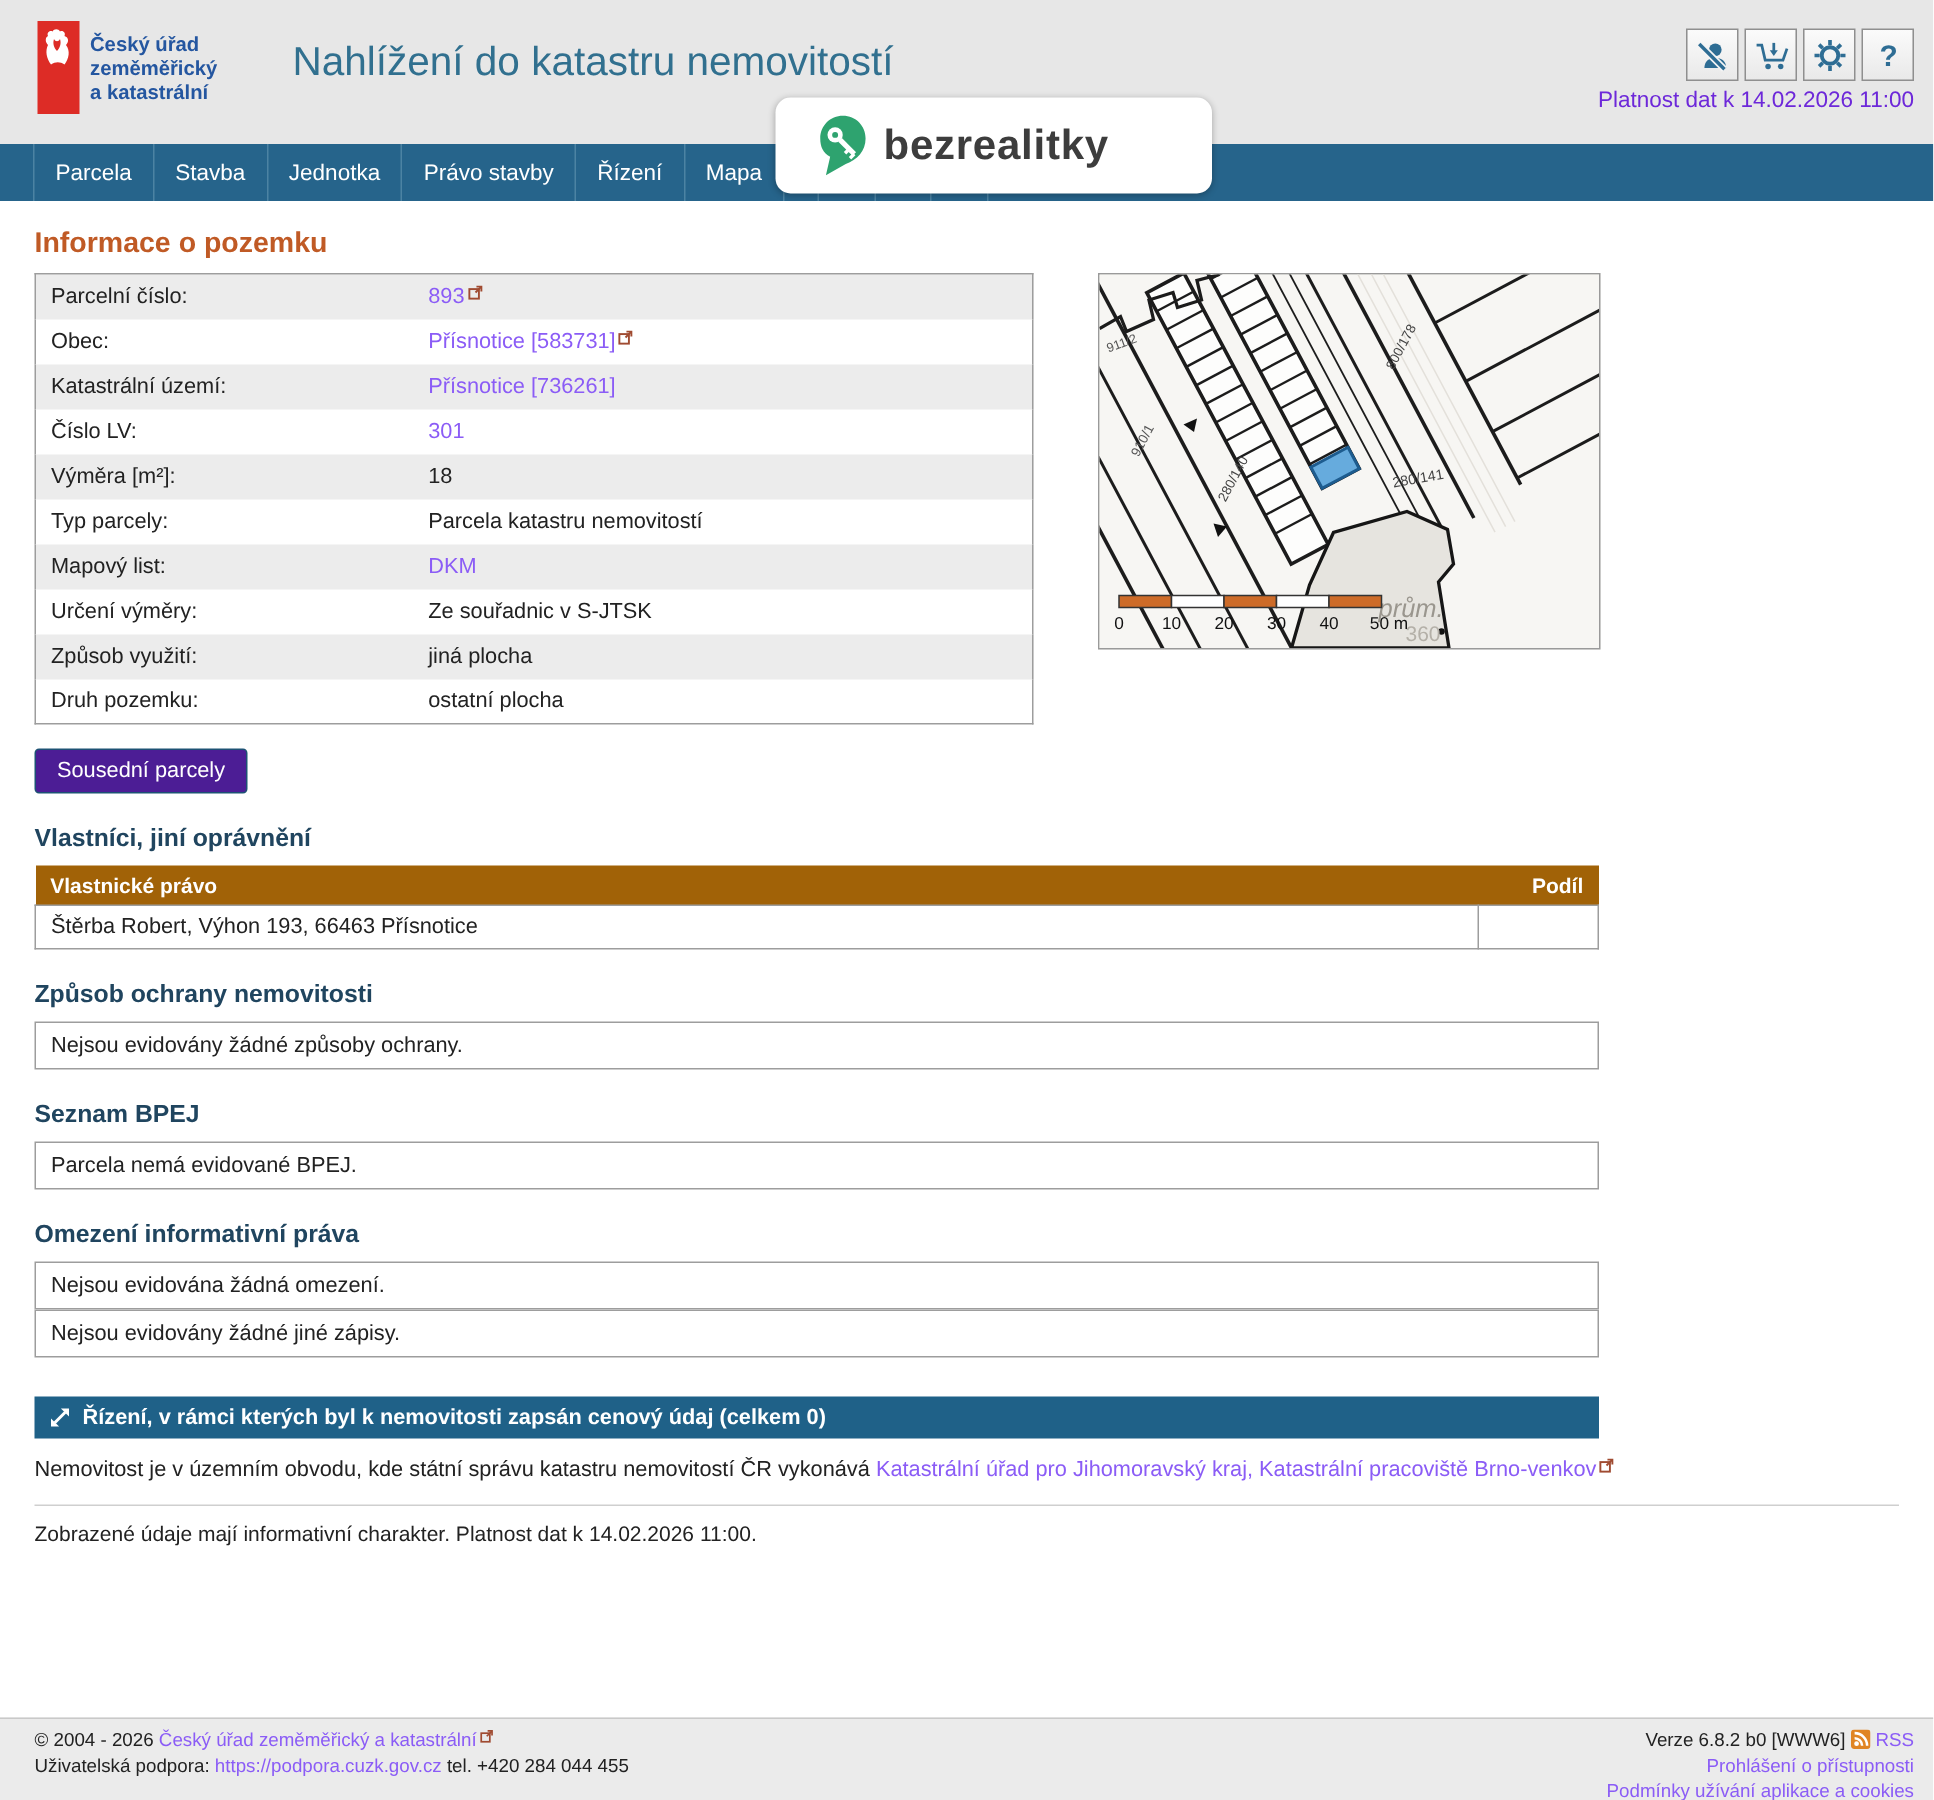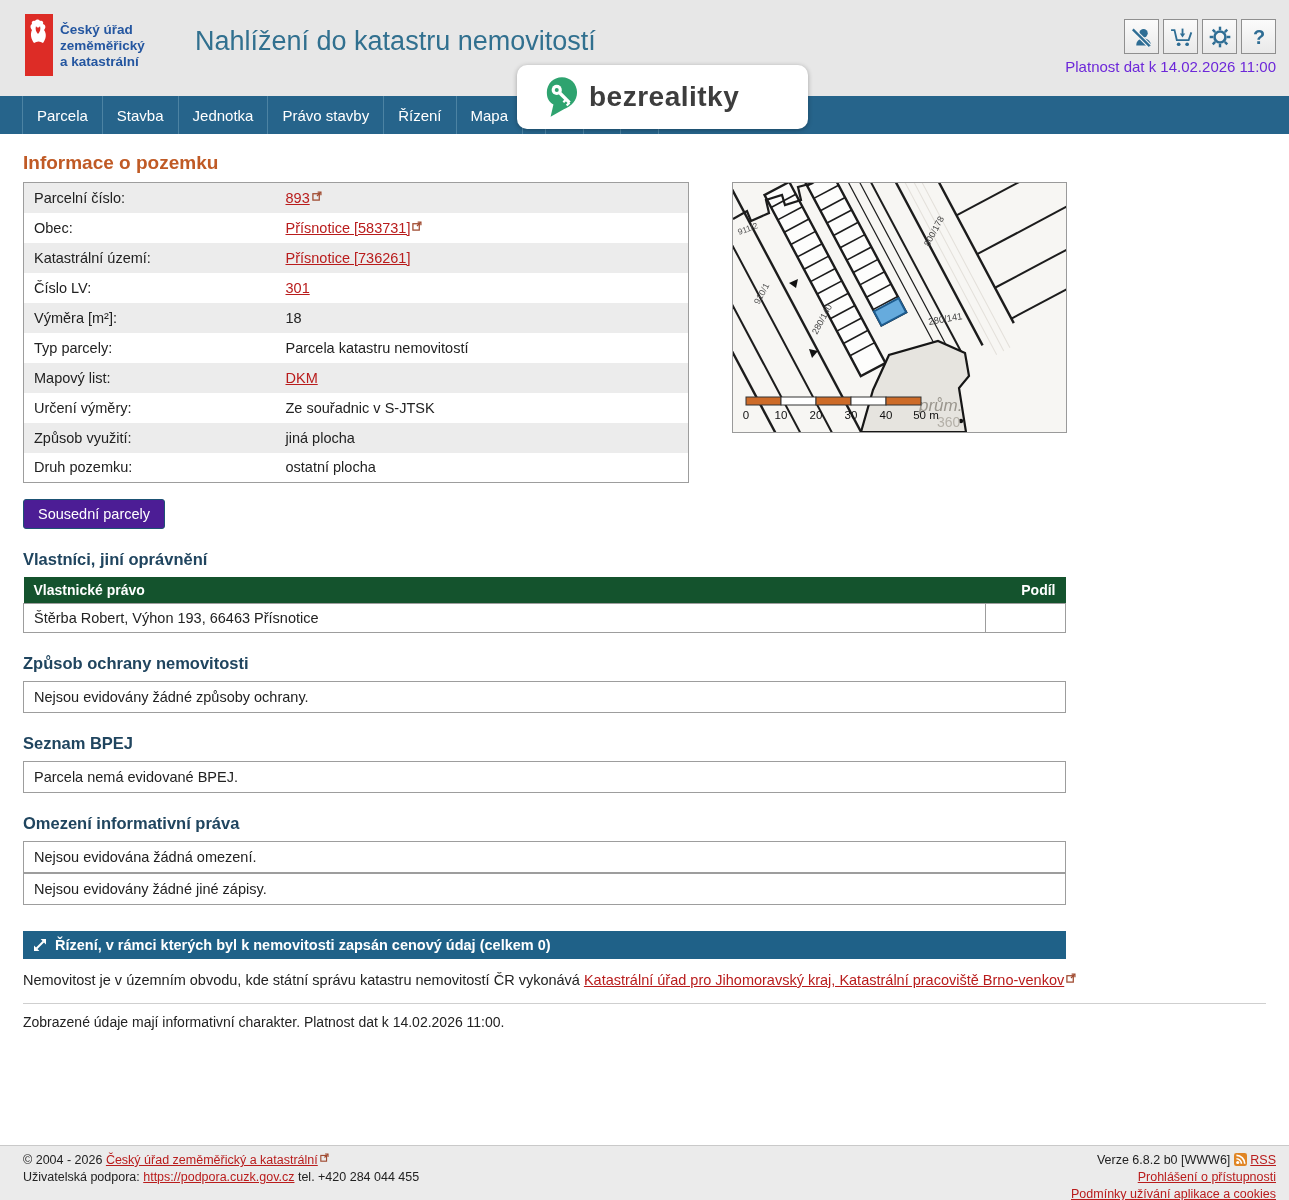--- a/index.html
+++ b/index.html
@@ -33,28 +33,28 @@
 
   .info-flex { display:flex; align-items:flex-start; gap:43px; }
   table.info { border-collapse:collapse; width:666px; font-size:14.5px; }
   table.info, table.info td { border:1px solid #9d9d9d; }
   table.info td { border-left:none; border-right:none; border-top:none; border-bottom:none; }
   table.info { border:1px solid #9d9d9d; }
   table.info tr:nth-child(odd) { background:#ececec; }
   table.info td { padding:6px 10px; height:30px; }
   table.info td.lbl { width:252px; }
 
-  a, .link { color:#b91c1c; text-decoration:underline; cursor:pointer; }
+  a, .link { color:#8b5cf6; cursor:pointer; }
   .ext { display:inline-block; vertical-align:2px; margin-left:2px; }
 
   .mapbox { width:335px; height:251px; border:1px solid #9a9a9a; background:#f7f6f3; cursor:crosshair; }
 
   .btn-blue { display:inline-block; margin-top:16px; background:#4c1d95; color:#fff; border:1px solid #1d5274; font-size:14.5px; padding:6px 14px; border-radius:3px; cursor:pointer; font-family:Liberation Sans, sans-serif; }
   table.owners { border-collapse:collapse; width:1043px; font-size:14.5px; }
-  table.owners thead tr { background:#14532d; color:#fff; }
+  table.owners thead tr { background:#a16207; color:#fff; }
   table.owners th { font-size:14px; font-weight:bold; text-align:left; padding:5px 10px; }
   table.owners th.right { text-align:right; }
   table.owners td { border:1px solid #9d9d9d; background:#fff; padding:6px 10px; }
 
   .note-box { width:1043px; border:1px solid #9d9d9d; background:#fff; font-size:14.5px; padding:7px 10px; }
 
   .proc-bar { width:1043px; margin-top:26px; background:#1f6188; color:#fff; font-size:14.5px; font-weight:bold; padding:6px 10px; display:flex; align-items:center; gap:8px; cursor:pointer; }
 
   .jurisdiction { margin:13px 0 0; font-size:14.5px; }
   hr.sep { border:none; border-top:1px solid #cfcfcf; margin:15px 0 10px; }

